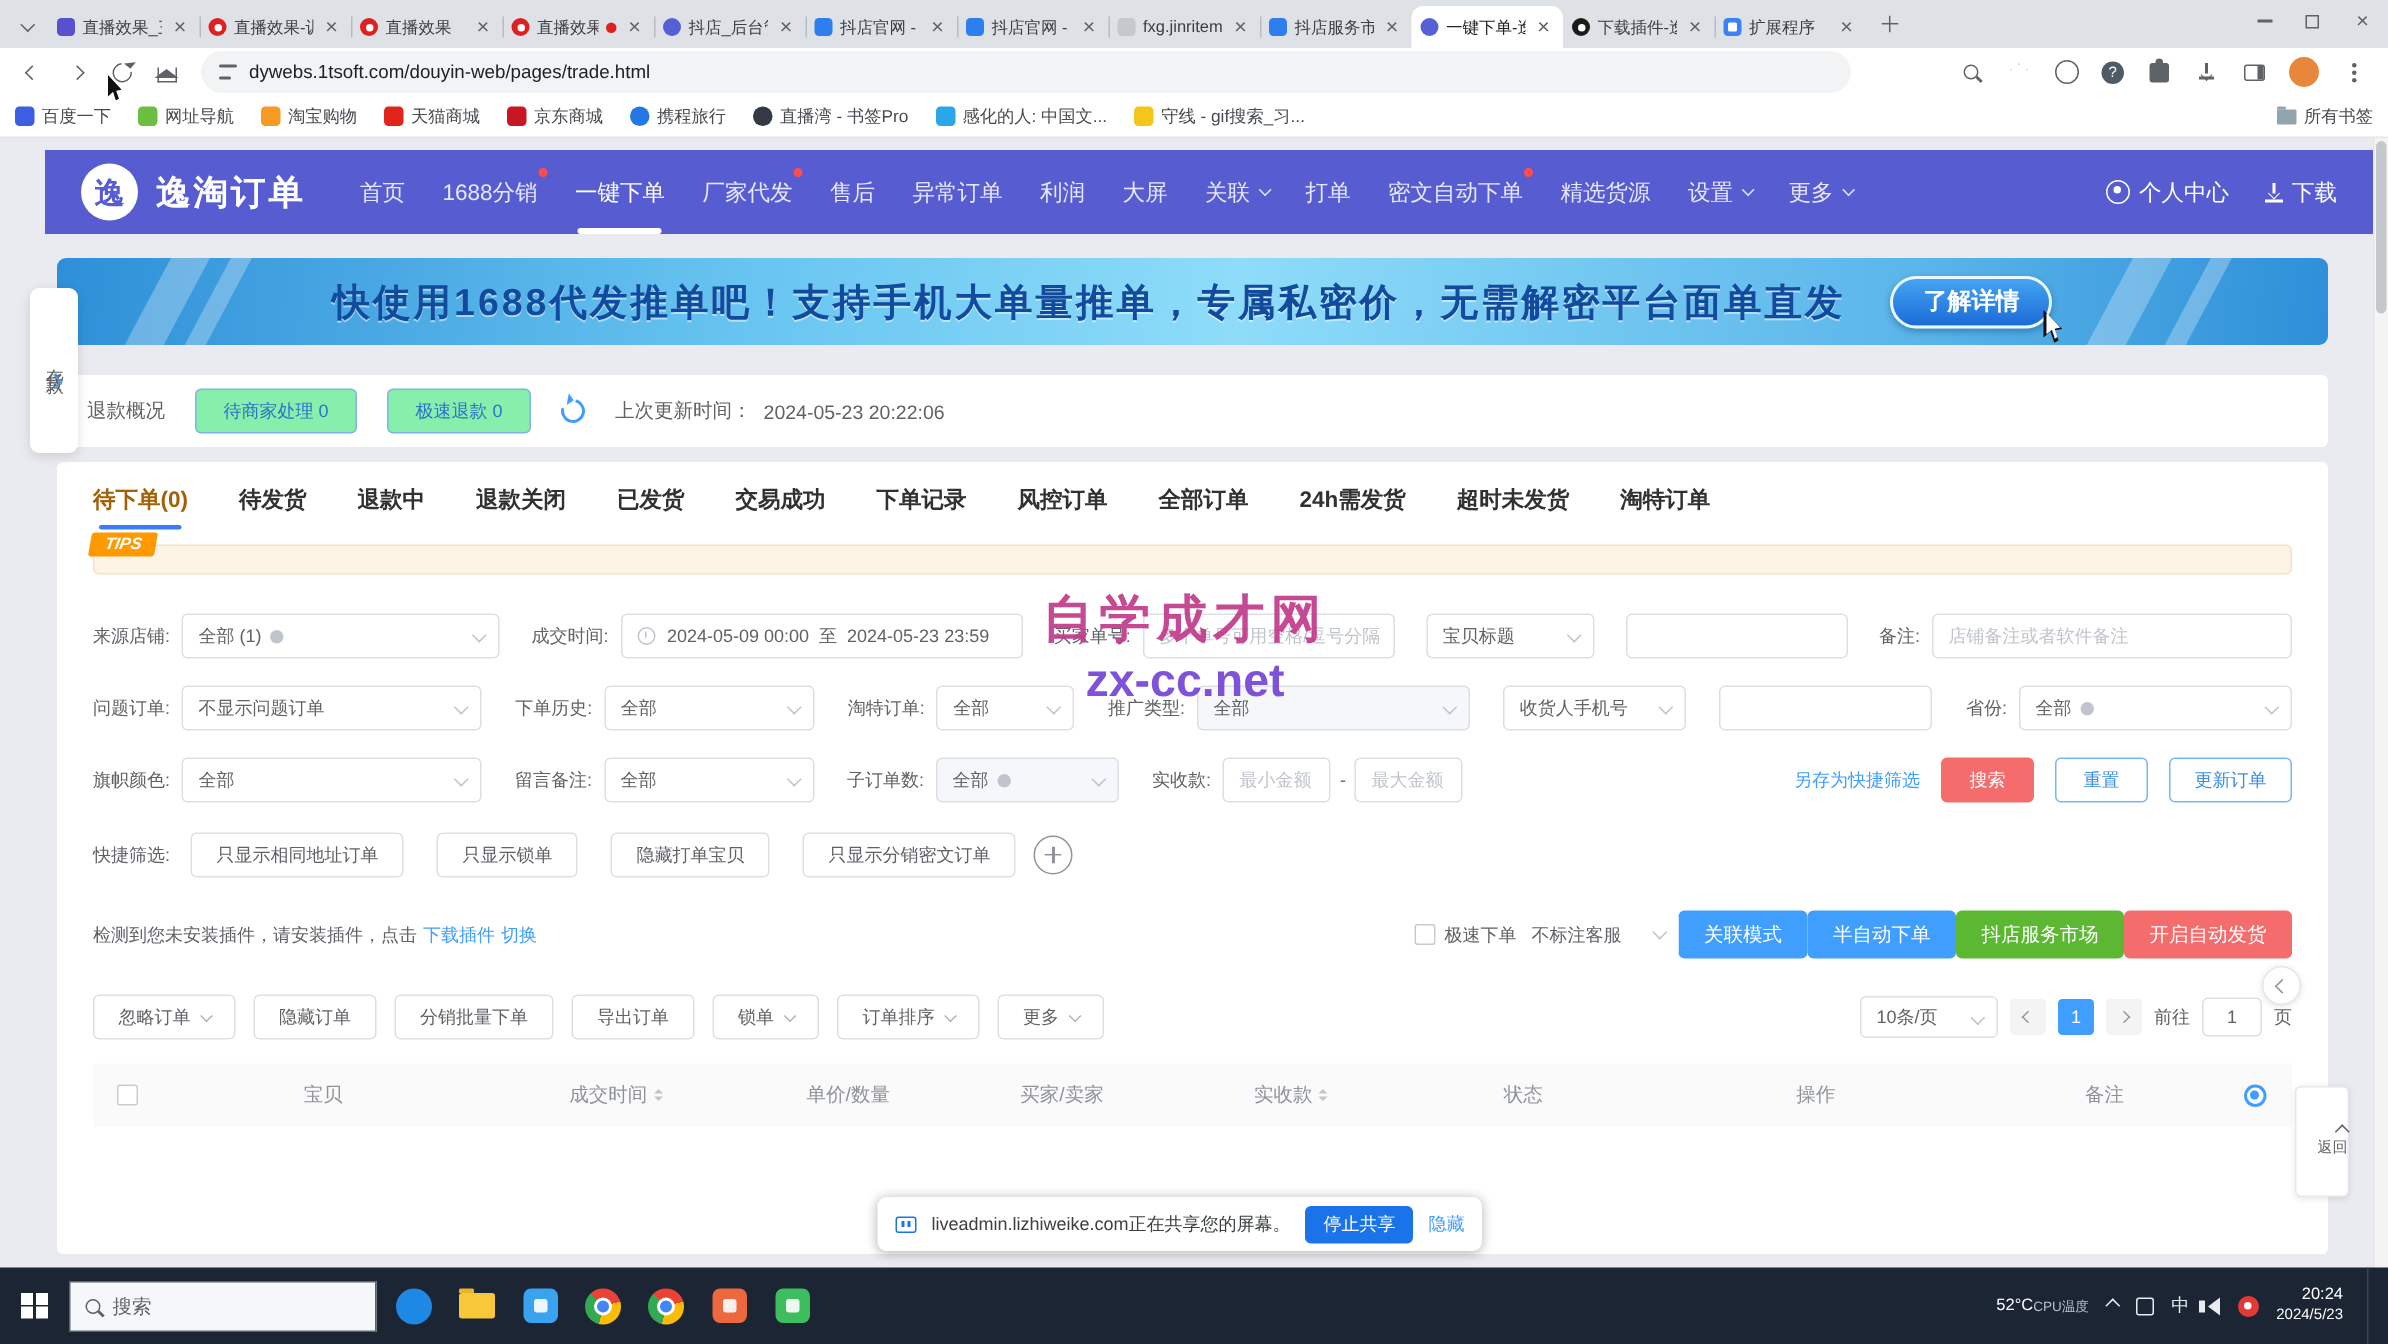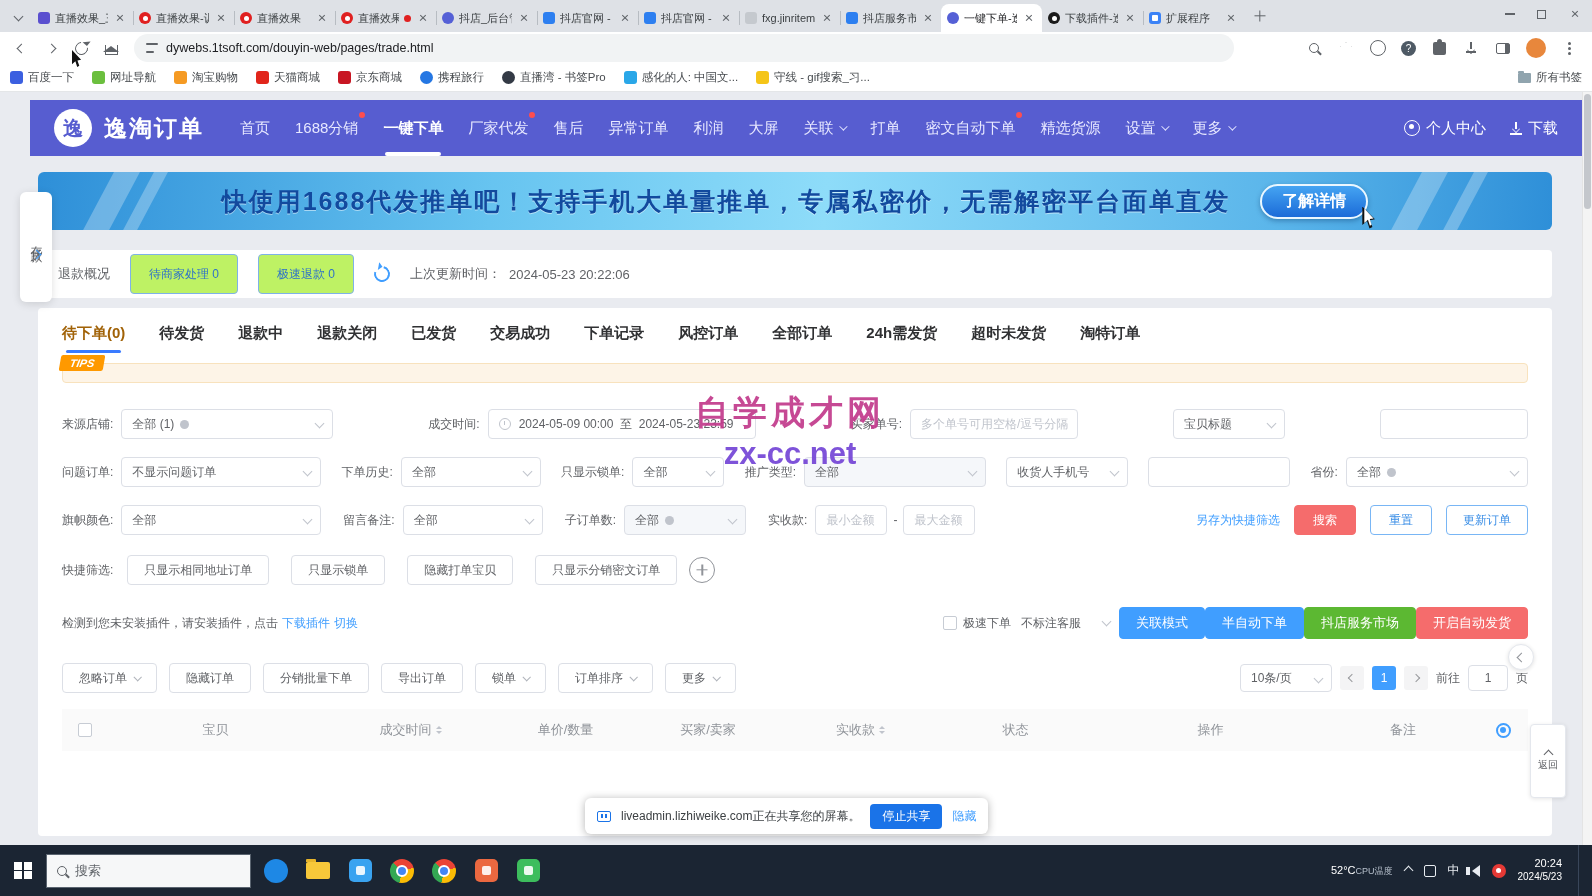--- a/index.html
+++ b/index.html
@@ -64,21 +64,21 @@
 .folderico::before{content:"";position:absolute;top:-2px;left:0;width:6px;height:2px;background:#90a4ae;border-radius:1px 1px 0 0}
 
 .viewport{position:absolute;top:92px;left:0;right:0;height:753px;background:#e9ebf0;overflow:hidden}
 .vscroll{position:absolute;right:0;top:0;bottom:0;width:10px;background:#f4f4f4;border-left:1px solid #e4e4e4}
 .vscroll .thumb{position:absolute;top:2px;left:1px;width:7px;height:115px;background:#c4c7cc;border-radius:4px}
 .site-header{position:absolute;top:8px;left:30px;right:10px;height:56px;background:#575dd0;display:flex;align-items:center;padding:0 24px;color:#fff}
 .logo{width:38px;height:38px;border-radius:50%;background:#fff;color:#575dd0;display:flex;align-items:center;justify-content:center;font-size:20px;font-weight:bold}
 .brand{font-size:23px;font-weight:bold;letter-spacing:2px;margin:0 36px 0 12px}
 .mainnav{display:flex;align-items:center;gap:25px;font-size:15px}
 .nitem{position:relative;display:flex;align-items:center;color:#e7e8ff;white-space:nowrap;height:56px}
-.nitem.active{color:#fff;font-weight:bold}
+.nitem.active{color:#fff;font-weight:normal}
 .nitem.active::after{content:"";position:absolute;bottom:0;left:2px;right:2px;height:4px;background:#fff;border-radius:2px}
 .ndot{position:absolute;top:12px;right:-7px;width:6px;height:6px;border-radius:50%;background:#ff4d4f}
 .ncaret{width:6px;height:6px;border-right:1.6px solid #dfe1ff;border-bottom:1.6px solid #dfe1ff;transform:rotate(45deg) translateY(-2px);margin-left:6px}
 .hdr-right{margin-left:auto;display:flex;align-items:center;gap:24px;font-size:15px;color:#fff}
 .hicon{display:flex;align-items:center;gap:6px;white-space:nowrap}
 .circ-user{width:16px;height:16px;border:1.5px solid #fff;border-radius:50%;position:relative}
 .circ-user::after{content:"";position:absolute;left:4px;top:3px;width:5px;height:5px;border-radius:50%;background:#fff}
 .dl2{width:12px;height:13px;position:relative}
 .dl2::before{content:"";position:absolute;left:5px;top:0;width:1.6px;height:7px;background:#fff}
 .dl2::after{content:"";position:absolute;left:2.2px;top:3px;width:7px;height:7px;border-right:1.6px solid #fff;border-bottom:1.6px solid #fff;transform:rotate(45deg) scale(.7)}
@@ -94,21 +94,21 @@
 .handcur::before{content:"";position:absolute;inset:0;background:#111;clip-path:polygon(0 0,0 84%,26% 66%,40% 100%,56% 93%,42% 62%,70% 58%)}
 .handcur::after{content:"";position:absolute;inset:2px;background:#fff;clip-path:polygon(0 0,0 80%,26% 63%,40% 96%,52% 90%,39% 59%,66% 55%)}
 .cursor-arrow{position:absolute;left:72px;top:18px;width:13px;height:17px;z-index:20}
 .cursor-arrow::before{content:"";position:absolute;inset:0;background:#111;clip-path:polygon(0 0,0 84%,26% 66%,40% 100%,56% 93%,42% 62%,70% 58%)}
 
 .side-tab{position:absolute;left:20px;top:100px;width:32px;height:110px;background:#fff;border-radius:6px;box-shadow:0 2px 8px rgba(0,0,0,.13);display:flex;flex-direction:column;align-items:center;justify-content:center;gap:6px;z-index:6}
 .side-tab .vtxt{writing-mode:vertical-lr;font-size:12px;color:#606266;letter-spacing:3px}
 .side-tab .chev{color:#409eff}
 
 .refund-bar{position:absolute;top:158px;left:38px;right:40px;height:48px;background:#fff;border-radius:4px;display:flex;align-items:center;padding:0 20px;gap:20px;font-size:13px;color:#606266}
-.pillbtn{height:40px;border:1px solid #7fb2e8;color:#2f72c8;border-radius:4px;display:flex;align-items:center;padding:0 18px;font-size:12px;background:#bef264;white-space:nowrap}
+.pillbtn{height:30px;border:1px solid #7fb2e8;color:#2f72c8;border-radius:4px;display:flex;align-items:center;padding:0 18px;font-size:12px;background:#86efac;white-space:nowrap}
 .refresh{width:16px;height:16px;border:2px solid #409eff;border-radius:50%;border-top-color:transparent;position:relative;transform:rotate(-30deg)}
 .refresh::after{content:"";position:absolute;top:-4px;right:-2px;border:4px solid transparent;border-left-color:#409eff;transform:rotate(40deg)}
 
 .main-card{position:absolute;top:216px;left:38px;right:40px;height:528px;background:#fff;border-radius:4px}
 .stabs{display:flex;gap:34px;padding:16px 24px 0;align-items:flex-start}
 .stab{font-size:15px;font-weight:bold;color:#303133;padding-bottom:10px;position:relative;white-space:nowrap}
 .stab.active{color:#a16207}
 .stab.active::after{content:"";position:absolute;left:4px;right:4px;bottom:0;height:3px;border-radius:2px;background:#3a7bff}
 .tips{position:relative;margin:10px 24px 0;background:#fdf4e7;border:1px solid #f8e2bd;border-radius:4px;padding:9px 14px 9px 58px;font-size:12px}
 .tips-badge{position:absolute;left:-3px;top:-9px;background:#f90;color:#fff;font-size:11px;font-weight:bold;font-style:italic;padding:2px 10px;border-radius:2px;transform:skewX(-10deg)}
@@ -155,21 +155,21 @@
 .sort i.u{border-bottom-color:#c0c4cc;border-top:none}
 .sort i.d{border-top-color:#c0c4cc;border-bottom:none}
 .gear{width:15px;height:15px;border:2px solid #409eff;border-radius:50%;position:relative}
 .gear::after{content:"";position:absolute;inset:2.5px;border-radius:50%;background:#409eff}
 
 .share-toast{position:absolute;top:706px;left:585px;height:36px;background:#fff;border-radius:6px;box-shadow:0 1px 8px rgba(0,0,0,.3);display:flex;align-items:center;gap:10px;padding:0 12px;font-size:12px;color:#3c4043;z-index:8}
 .shareico{width:14px;height:11px;border:1.5px solid #1a73e8;border-radius:2px;position:relative}
 .shareico::after{content:"";position:absolute;left:3px;top:2px;width:2px;height:4px;background:#1a73e8;box-shadow:4px 0 0 #1a73e8}
 .stopbtn{background:#1a73e8;color:#fff;border-radius:4px;height:25px;display:flex;align-items:center;padding:0 12px;font-size:12px;white-space:nowrap}
 .collapse-handle{position:absolute;right:58px;top:552px;width:26px;height:26px;background:#fff;border:1px solid #e4e7ed;border-radius:50%;box-shadow:0 1px 4px rgba(0,0,0,.12);display:flex;align-items:center;justify-content:center;color:#909399;z-index:7}
-.backtop{position:absolute;right:26px;top:632px;width:36px;height:74px;background:#fff;border:1px solid #e4e7ed;border-radius:4px;box-shadow:0 1px 4px rgba(0,0,0,.1);display:flex;flex-direction:column;align-items:center;justify-content:center;gap:0;z-index:7;color:#606266}
+.backtop{position:absolute;right:26px;top:632px;width:36px;height:74px;background:#fff;border:1px solid #e4e7ed;border-radius:4px;box-shadow:0 1px 4px rgba(0,0,0,.1);display:flex;flex-direction:column;align-items:flex-end;justify-content:center;gap:0;z-index:7;color:#606266}
 .backtop .label{font-size:10px}
 .chev{width:7px;height:7px;border-right:1.6px solid currentColor;border-bottom:1.6px solid currentColor;display:inline-block}
 .chev.down{transform:rotate(45deg)}.chev.up{transform:rotate(-135deg)}.chev.left{transform:rotate(135deg)}.chev.right{transform:rotate(-45deg)}
 .watermark{position:absolute;left:640px;top:298px;width:300px;text-align:center;z-index:5;pointer-events:none}
 .watermark .w1{font-size:34px;font-weight:bold;color:#c23a8c;letter-spacing:4px;opacity:.92}
 .watermark .w2{font-size:31px;font-weight:bold;color:#7445d6;opacity:.92}
 
 .taskbar{position:absolute;bottom:0;left:0;right:0;height:51px;background:#1b2533;display:flex;align-items:center;z-index:30}
 .startbtn{width:46px;height:51px;display:flex;align-items:center;justify-content:center}
 .winlogo{display:grid;grid-template-columns:8px 8px;grid-template-rows:8px 8px;gap:1.5px}
@@ -509,39 +509,43 @@
       </span>
       <span class="fg">
         <span class="sel" style="width:112px">
             <span>宝贝标题</span>
             <span class="cv"></span>
           </span>
       </span>
       <span class="fg">
         <span class="inp" style="width:148px"></span>
       </span>
+      <span class="fg">
+        <span class="lbl">备注:</span>
+        <span class="inp" style="width:240px">店铺备注或者软件备注</span>
+      </span>
     </div>
 
     <div class="fr" style="justify-content:space-between">
       <span class="fg">
         <span class="lbl">问题订单:</span>
         <span class="sel" style="width:200px">
             <span>不显示问题订单</span>
             <span class="cv"></span>
           </span>
       </span>
       <span class="fg">
         <span class="lbl">下单历史:</span>
         <span class="sel" style="width:140px">
             <span>全部</span>
             <span class="cv"></span>
           </span>
       </span>
       <span class="fg">
-        <span class="lbl">只显示锁单:</span>
+        <span class="lbl">淘特订单:</span>
         <span class="sel" style="width:92px">
             <span>全部</span>
             <span class="cv"></span>
           </span>
       </span>
       <span class="fg">
         <span class="lbl">推广类型:</span>
         <span class="sel" style="width:182px;background:#f5f7fa">
             <span>全部</span>
             <span class="cv"></span>

